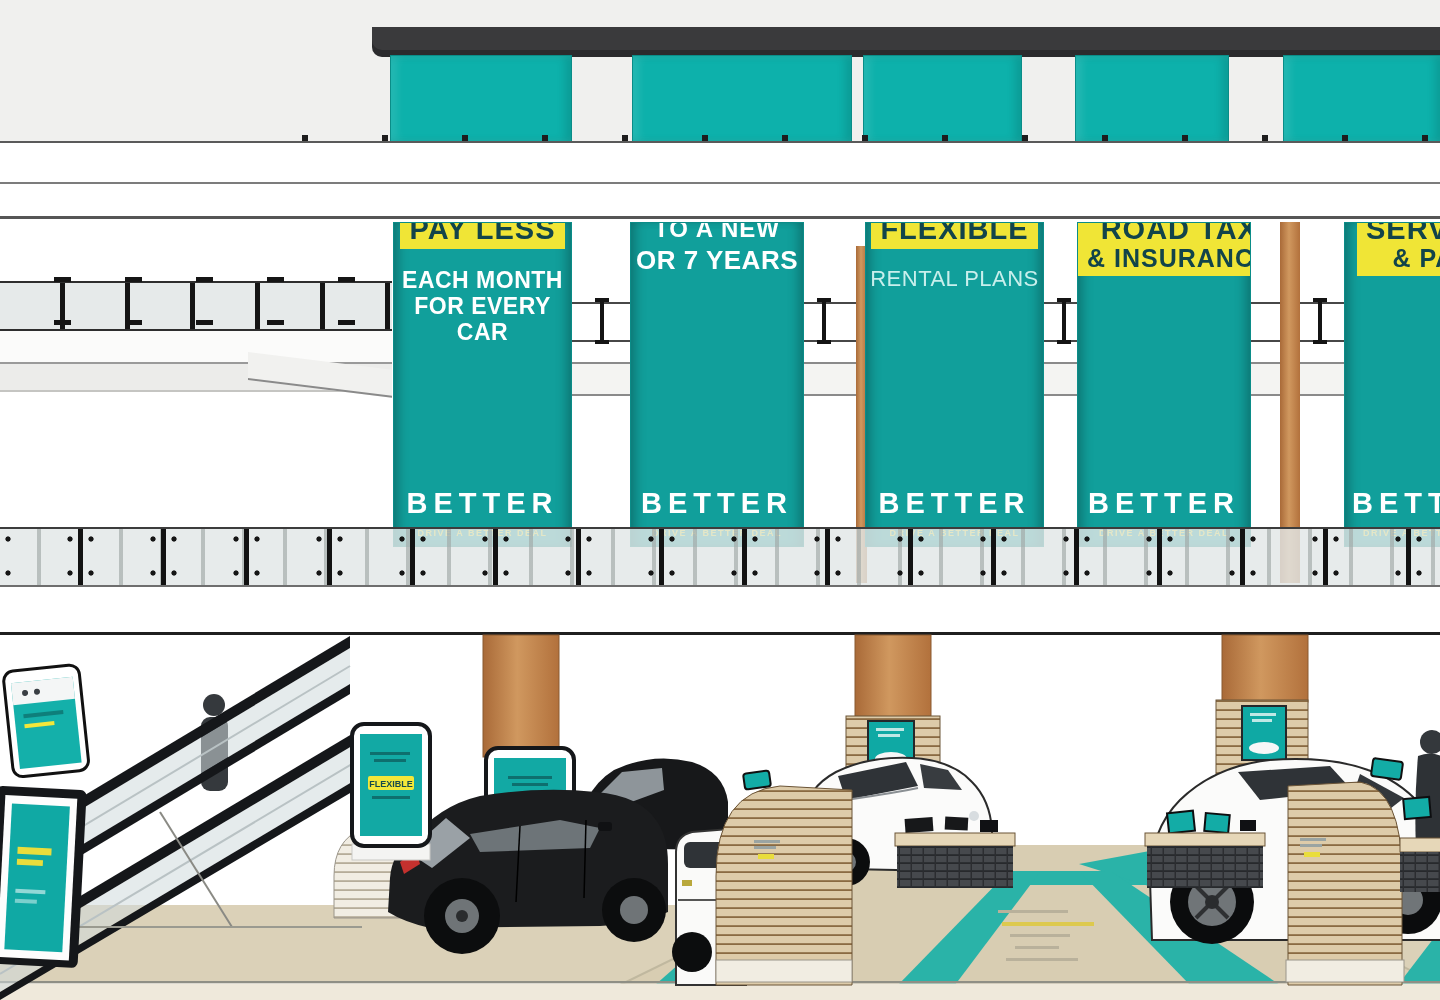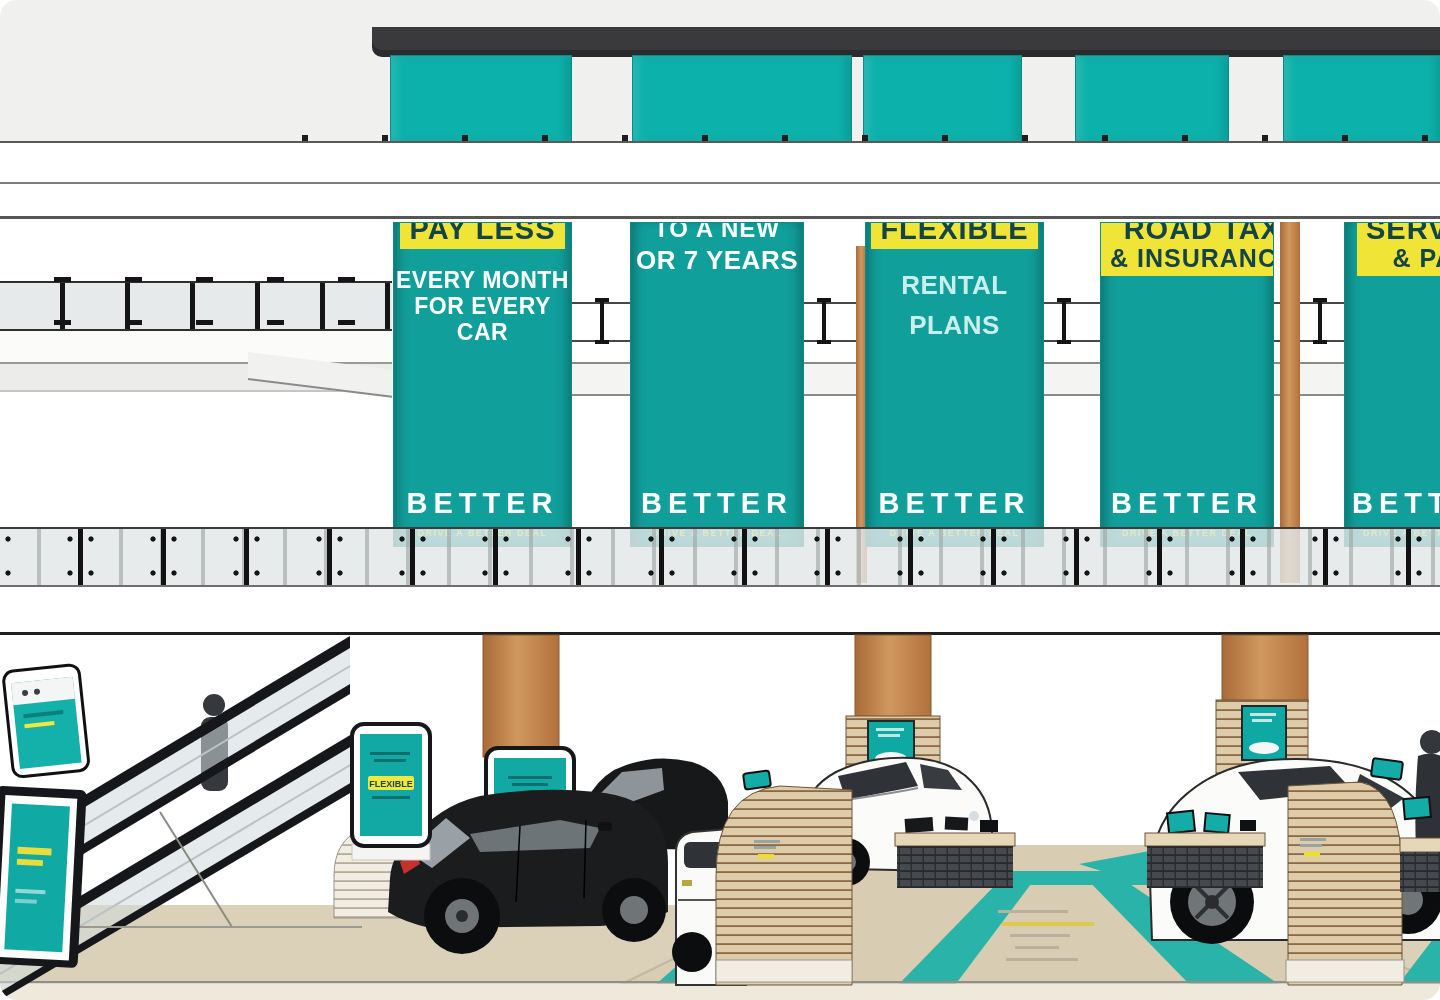--- a/index.html
+++ b/index.html
@@ -1,17 +1,17 @@
 <!DOCTYPE html>
 <html><head>
 <meta charset="utf-8">
 <style>
   html,body{margin:0;padding:0;background:#fff;}
   #stage{position:relative;width:1440px;height:1000px;overflow:hidden;background:#fff;
-         font-family:"Liberation Sans", sans-serif;border-radius:17px;}
+         font-family:"Liberation Sans", sans-serif;}
   .abs{position:absolute;}
   
   .sky{left:0;top:0;width:1440px;height:141px;background:#f0f0ee;}
   .roof{left:372px;top:27px;width:1068px;height:30px;background:#3a3a3c;
         border-bottom-left-radius:10px;box-shadow:inset 0 -7px 0 rgba(0,0,0,.25);}
   .panel{top:55px;height:86px;background:#0db1ab;border:1px solid #0a8d88;
          box-shadow:inset -6px 0 8px rgba(0,0,0,.12), inset 6px 0 8px rgba(255,255,255,.10);}
   .rail-line{left:0;top:141px;width:1440px;height:2px;background:#5a5a5a;}
   .rail-dots{left:228px;top:135px;width:1212px;height:7px;
              background:repeating-linear-gradient(90deg,transparent 0 74px,#1d1d1d 74px 80px);}
@@ -42,21 +42,21 @@
   .banner{top:222px;height:323px;background:#119f9b;border:1px solid #0b8c88;overflow:visible;
       box-shadow:inset 10px 0 12px -6px rgba(0,0,0,.28), inset -10px 0 12px -6px rgba(0,0,0,.28);
       display:block;text-align:center;color:#fff;z-index:2;}
   .clip{overflow:hidden;text-align:center;}
   .hlblock{display:inline-block;background:#f0e536;color:#12444a;margin-top:-12px;
            padding:2px 9px 4px;font-weight:700;white-space:nowrap;}
   .hl-l1{font-size:29px;line-height:32px;letter-spacing:1px;}
   .hl-l2{font-size:25px;line-height:27px;letter-spacing:1px;}
   .topline{display:inline-block;color:#fff;font-weight:700;font-size:24px;line-height:30px;margin-top:-9px;letter-spacing:1px;}
   .bline{font-weight:700;font-size:23px;line-height:26px;letter-spacing:.5px;}
-  .bline2{font-weight:700;font-size:26px;line-height:40px;color:#c9efec;letter-spacing:.5px;}
+  .bline2{font-weight:400;font-size:22px;line-height:28px;color:#c9efec;letter-spacing:.5px;}
   .blogo{position:absolute;bottom:26px;left:0;width:100%;font-weight:700;font-size:29px;
          letter-spacing:6px;color:#ffffff;}
   .btag{position:absolute;bottom:8px;left:0;width:100%;font-weight:700;font-size:9px;
         letter-spacing:1.5px;color:#f2e73a;}
   
   .balustrade{left:0;top:527px;width:1440px;height:56px;z-index:3;
       background-color:rgba(226,231,231,.82);
       background-image:
         repeating-linear-gradient(90deg,transparent 0 78px,#121212 78px 83px),
         repeating-linear-gradient(90deg,transparent 0 37px,rgba(160,168,166,.65) 37px 41px);
@@ -98,21 +98,21 @@
   <div class="abs bridge-under"></div>
   <div class="abs bridge-slope"></div>
   <div class="abs bridge-glass"></div>
   <div class="abs bridge-ttop"></div>
   <div class="abs bridge-tbot"></div>
 
   <div class="abs banner" style="left:393px;width:177px">
     <div class="clip" style="height:36px">
       <div class="hlblock"><div class="hl-l1">PAY LESS</div></div>
     </div>
-    <div class="bline" style="margin-top:8px">EVERY MONTH</div>
+    <div class="bline" style="margin-top:8px">EACH MONTH</div>
     <div class="bline">FOR EVERY CAR</div>
     <div class="blogo">BETTER</div>
     <div class="btag">DRIVE A BETTER DEAL</div>
   </div>
 
   <div class="abs banner" style="left:630px;width:172px">
     <div class="clip" style="height:22px">
       <span class="topline">TO A NEW CAR</span>
     </div>
     <div class="bline" style="font-size:26px;line-height:30px">OR 7 YEARS</div>
@@ -122,21 +122,21 @@
 
   <div class="abs banner" style="left:865px;width:177px">
     <div class="clip" style="height:36px">
       <div class="hlblock"><div class="hl-l1">FLEXIBLE</div></div>
     </div>
     <div class="bline2" style="margin-top:6px">RENTAL PLANS</div>
     <div class="blogo">BETTER</div>
     <div class="btag">DRIVE A BETTER DEAL</div>
   </div>
 
-  <div class="abs banner" style="left:1100px;width:172px">
+  <div class="abs banner" style="left:1077px;width:172px">
     <div class="clip" style="height:62px">
       <div class="hlblock">
         <div class="hl-l1">ROAD TAX</div>
         <div class="hl-l2">&amp; INSURANCE</div>
       </div>
     </div>
     <div class="blogo">BETTER</div>
     <div class="btag">DRIVE A BETTER DEAL</div>
   </div>
 

